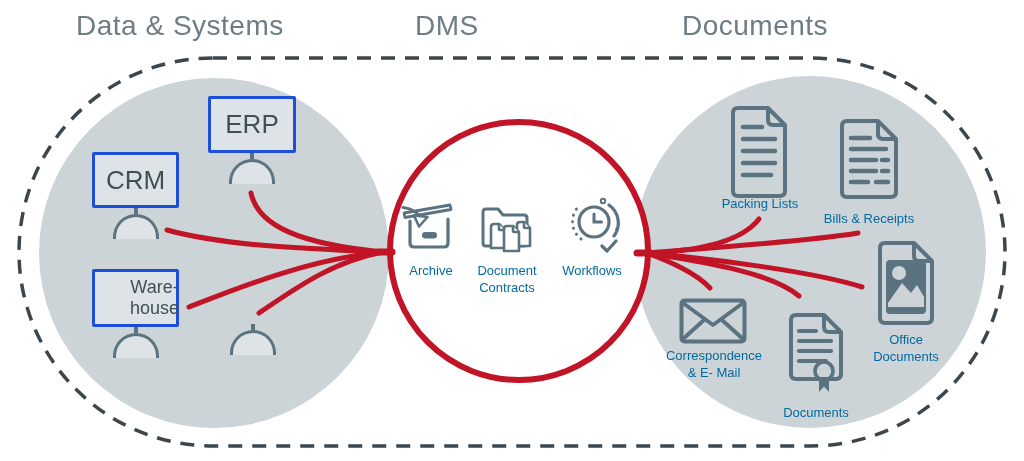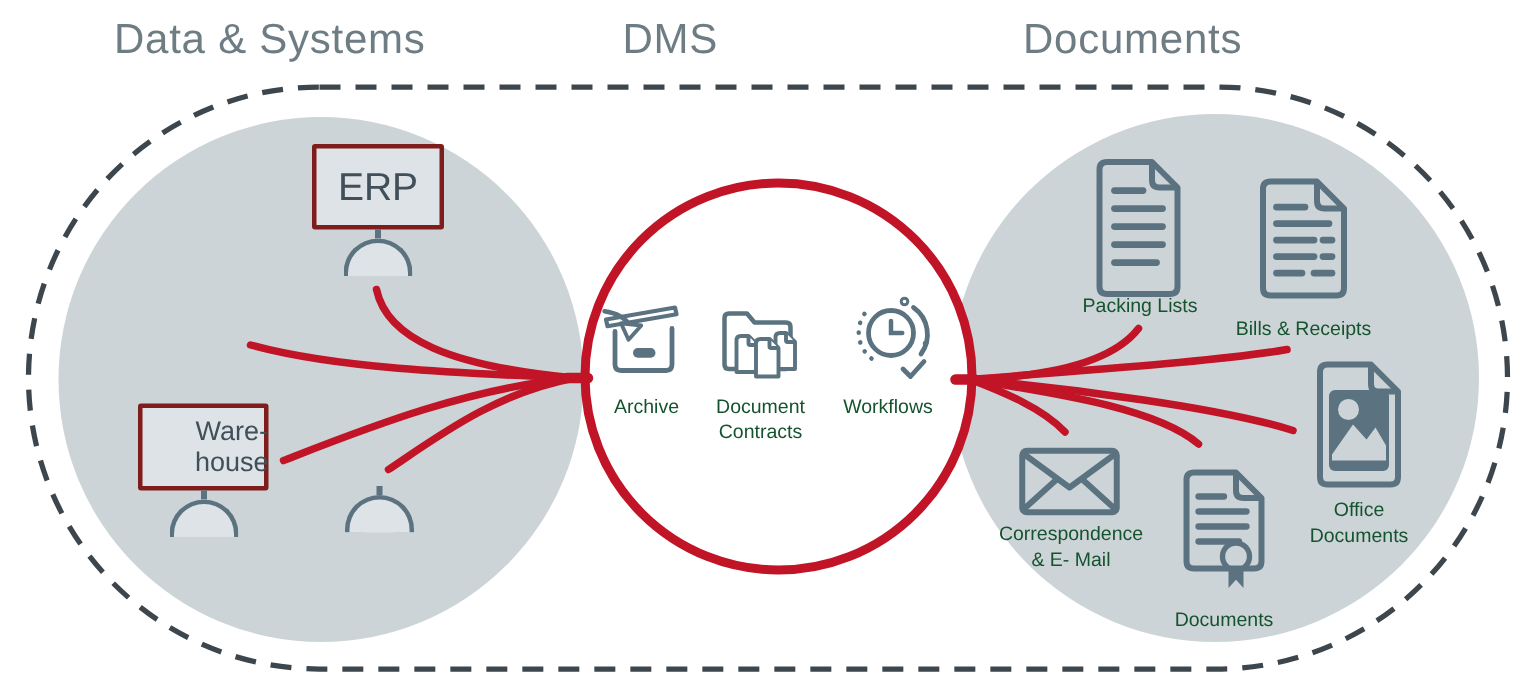--- a/index.html
+++ b/index.html
@@ -23,21 +23,21 @@
   .zone-title {
     position:absolute; top:10px; font-size:28px; font-weight:300;
     color:#6e7c84; text-align:left; z-index:3; letter-spacing:0.5px;
   }
   #title-left  { left:76px;  width:300px; }
   #title-center{ left:415px; width:200px; }
   #title-right { left:682px; width:240px; }
 
   .monitor { position:absolute; z-index:3; }
   .screen {
-    border:3px solid #7f1d1d; background:#dde3e6; border-radius:2px;
+    border:3px solid #1d4ed8; background:#dde3e6; border-radius:2px;
     display:flex; align-items:center; justify-content:center;
     color:#414f58; text-align:center;
   }
   .stand { display:flex; flex-direction:column; align-items:center; }
   .stem { width:4px; height:6px; background:#5b7380; }
   .dome {
     width:46px; height:25px; background:#dde3e6;
     border:3px solid #5b7380; border-bottom:none;
     border-radius:23px 23px 0 0;
   }
@@ -46,21 +46,21 @@
   #monitor-crm  { left:92px;  top:152px; width:87px; }
   #monitor-crm .screen { width:87px; height:56px; font-size:26px; }
   #monitor-warehouse { left:92px; top:269px; width:87px; }
   #monitor-warehouse .screen { width:87px; height:58px; font-size:18px; line-height:21px;padding-left:38px; }
   #monitor-mail { left:209px; top:324px; width:87px; }
   #monitor-mail .screen { width:87px; height:55px; font-size:19px; line-height:22px; }
 
   .icon-wrap { position:absolute; z-index:3; }
   .caption {
     position:absolute; z-index:3; font-size:13px; line-height:17px;
-    color:#14532d; text-align:center;
+    color:#0369a1; text-align:center;
   }
 </style>
 </head>
 <body>
 
 <div id="canvas">
 
   <svg id="stadium-layer" class="layer" width="1024" height="461" viewBox="0 0 1024 461">
     <rect x="19" y="58" width="986" height="388" rx="194" ry="194" fill="none" stroke="#3c464c" stroke-width="3.5" stroke-dasharray="14 10"></rect>
   </svg>
@@ -69,20 +69,29 @@
   <div id="circle-right" class="gray-circle"></div>
   <div id="circle-center"></div>
 
   <div id="title-left" class="zone-title">Data &amp; Systems</div>
   <div id="title-center" class="zone-title">DMS</div>
   <div id="title-right" class="zone-title">Documents</div>
 
   <div class="monitor" id="monitor-erp">
     <div class="screen">
       <div><span>ERP</span></div>
+    </div>
+    <div class="stand">
+        <div class="stem"></div>
+        <div class="dome"></div>
+      </div>
+  </div>
+  <div class="monitor" id="monitor-crm">
+    <div class="screen">
+      <div><span>CRM</span></div>
     </div>
     <div class="stand">
         <div class="stem"></div>
         <div class="dome"></div>
       </div>
   </div>
   <div class="monitor" id="monitor-warehouse">
     <div class="screen">
       <div>
         <div>Ware-</div>

